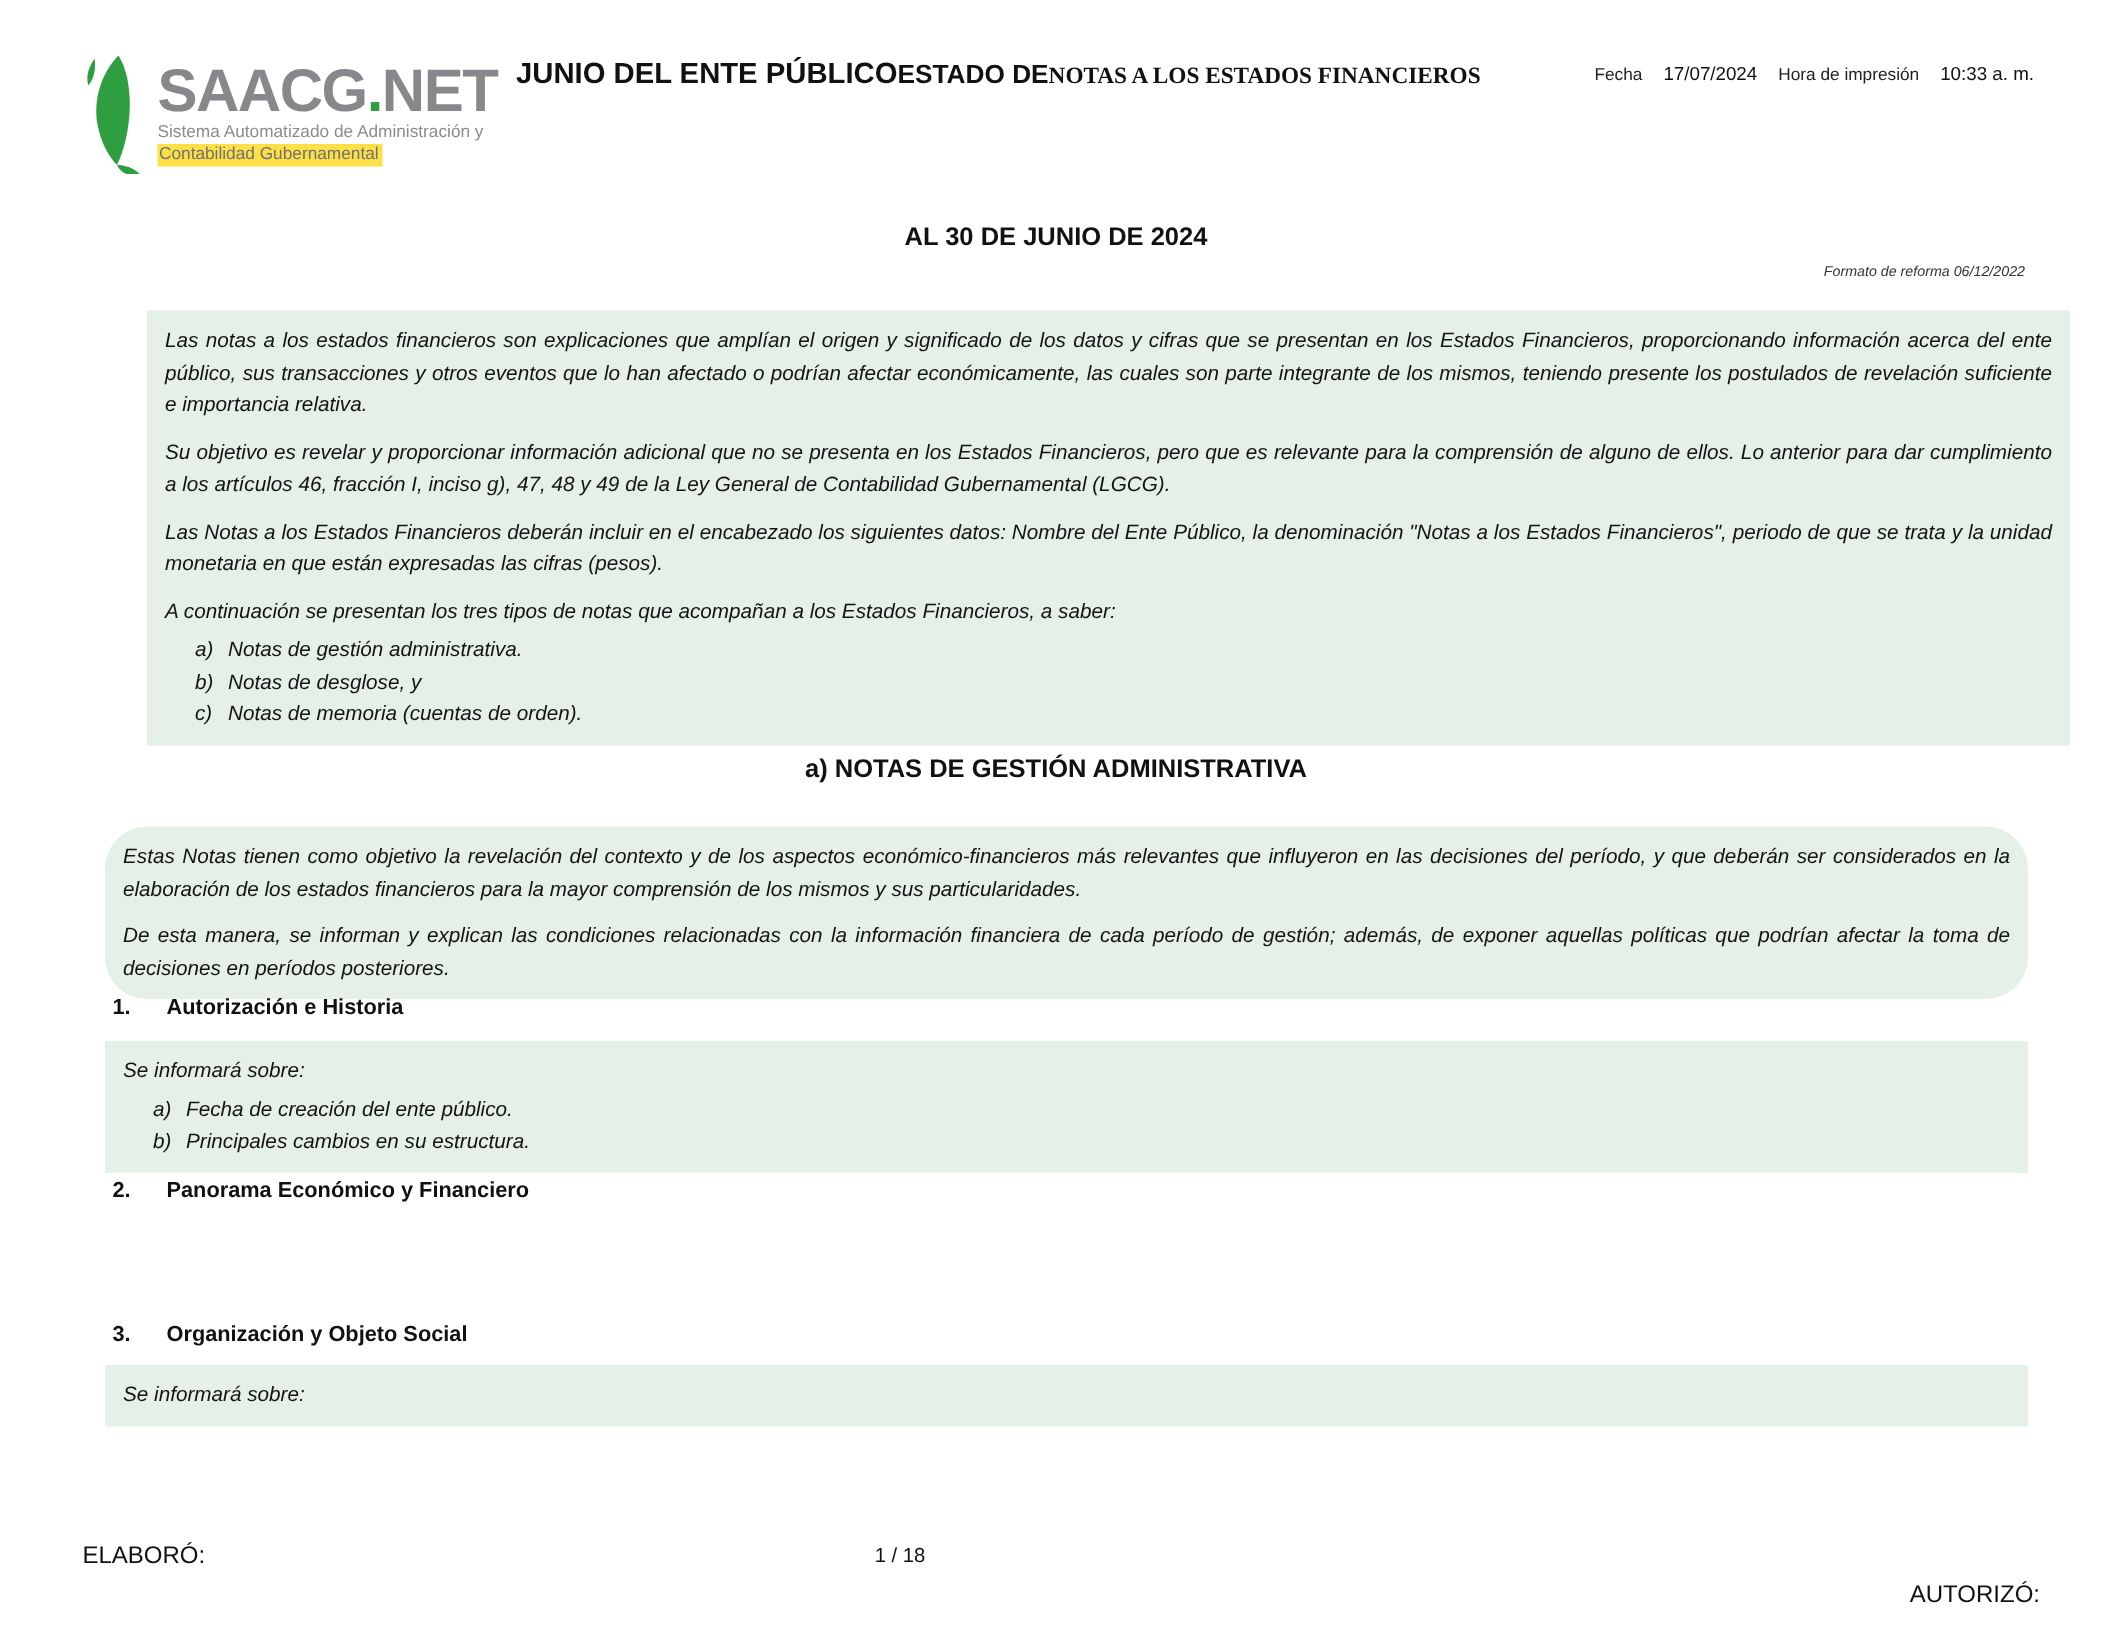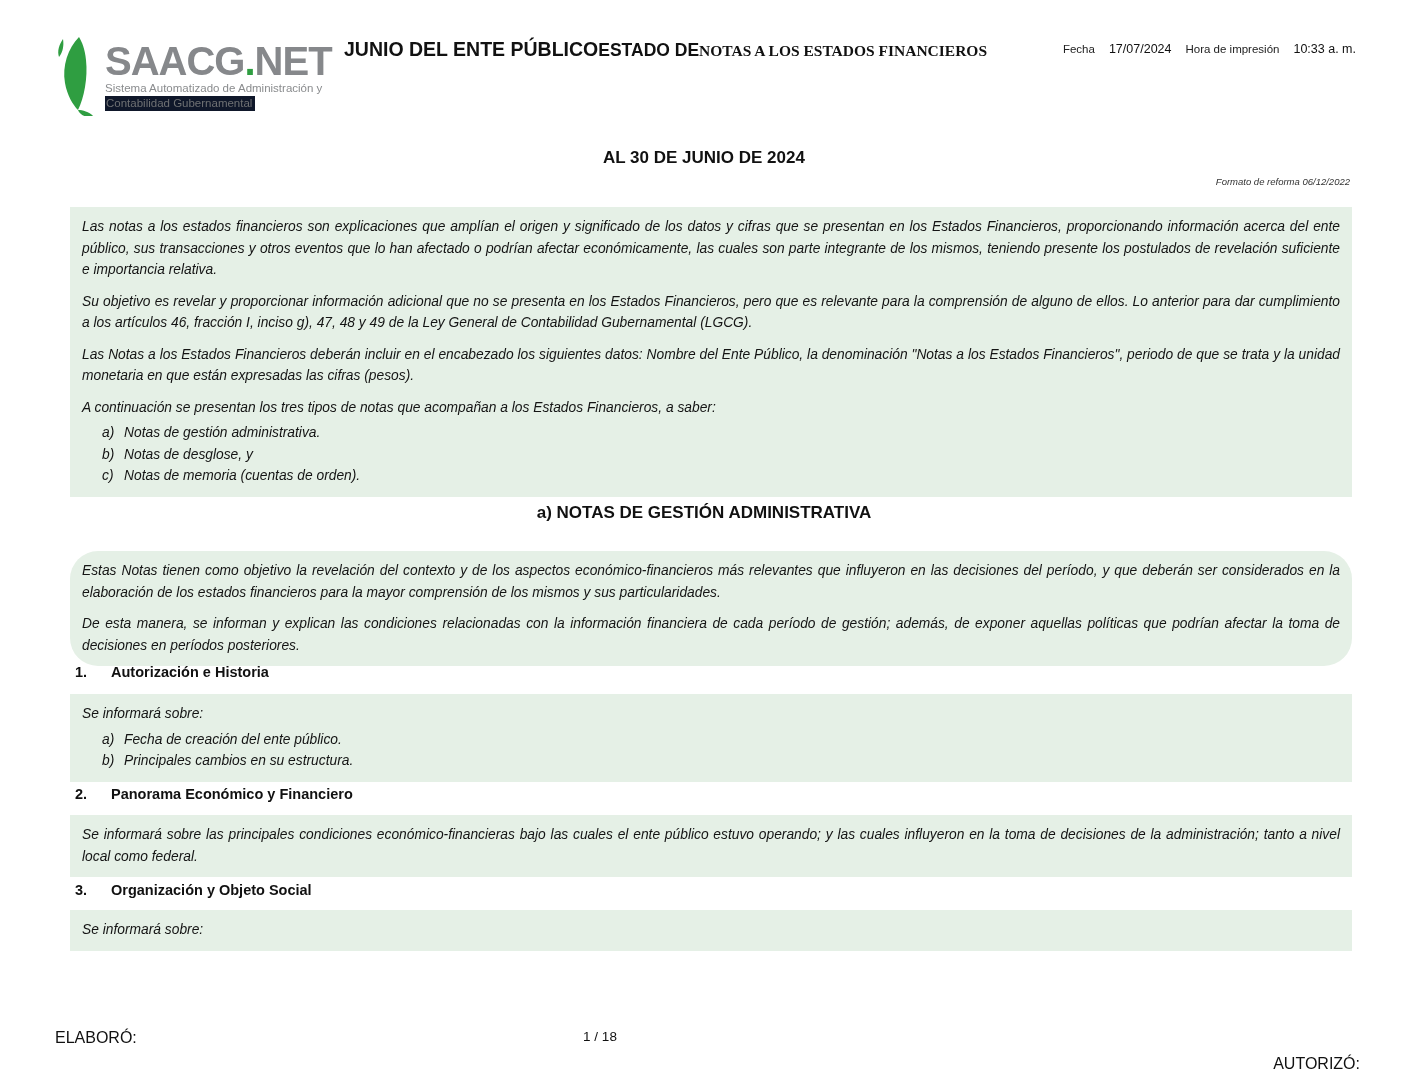--- a/index.html
+++ b/index.html
@@ -6,21 +6,21 @@
   html,body { width:1408px; height:1088px; background:#ffffff; font-family:"Liberation Sans", sans-serif; color:#111; overflow:hidden; }
   .page { position:relative; width:1408px; height:1088px; background:#fff; }
 
   
   .logo { position:absolute; left:55px; top:36px; display:flex; align-items:flex-start; }
   .logo-icon { width:48px; height:80px; margin-right:2px; }
   .logo-text { padding-top:8px; }
   .brand { font-size:40px; font-weight:bold; letter-spacing:-1px; color:#86888b; line-height:34px; }
   .brand .dot { color:#2f9e41; }
   .tagline { font-size:11.5px; color:#8a8c8e; line-height:14px; margin-top:3px; }
-  .tagline .line2 { display:inline-block; background:#0f172a; color:#6f7173; padding:0 3px 1px 1px; margin-top:1px; }
+  .tagline .line2 { display:inline-block; background:#fde047; color:#6f7173; padding:0 3px 1px 1px; margin-top:1px; }
 
   
   .header-title { position:absolute; left:344px; top:38px; display:flex; align-items:baseline; white-space:nowrap; }
   .ht-entity { font-size:19.5px; font-weight:bold; }
   .ht-estado { font-size:17.5px; font-weight:bold; }
   .ht-report { font-size:15.5px; font-weight:bold;font-family:Liberation Serif, serif; }
   .header-meta { position:absolute; right:52px; top:42px; display:flex; align-items:baseline; white-space:nowrap; }
   .meta-label { font-size:11.5px; color:#222; }
   .meta-value { font-size:12.5px; color:#111; }
   .header-meta > span { margin-left:14px; }
@@ -28,21 +28,21 @@
   .subtitle { position:absolute; top:148px; left:0; width:1408px; text-align:center; font-size:17px; font-weight:bold; }
   .reform-note { position:absolute; top:176px; right:58px; font-size:9.5px; font-style:italic; color:#333; }
 
   
   .gblock { position:absolute; left:70px; width:1282px; background:#e5f0e6; padding:9px 12px 10px 12px; font-style:italic; font-size:13.8px; line-height:21.5px; text-align:justify; color:#141414; }
   .gblock p + p { margin-top:10px; }
   .glist { margin-top:4px; }
   .glist-item { display:flex; }
   .glist-item .marker { width:22px; margin-left:20px; flex:0 0 auto; }
 
-  .block-intro { top:207px; }
+  .block-intro { top:207px;margin-left:28px; }
   .block-gestion { top:551px;border-radius:28px; }
   .block-sec1 { top:694px; }
   .block-sec2 { top:815px; }
   .block-sec3 { top:910px; }
 
   
   .center-heading { position:absolute; top:503px; left:0; width:1408px; text-align:center; font-size:17px; font-weight:bold; }
   .sec-heading { position:absolute; left:75px; display:flex; font-size:14.5px; font-weight:bold; }
   .sec-heading .num { width:36px; flex:0 0 auto; }
   .sec1-h { top:664px; }
@@ -134,23 +134,20 @@
         <span class="marker">b)</span>
           <span>Principales cambios en su estructura.</span>
       </div>
     </div>
   </div>
 
   <div class="sec-heading sec2-h">
     <span class="num">2.</span>
     <span>Panorama Económico y Financiero</span>
   </div>
-  <div class="gblock block-sec2">
-    <p>Se informará sobre las principales condiciones económico-financieras bajo las cuales el ente público estuvo operando; y las cuales influyeron en la toma de decisiones de la administración; tanto a nivel local como federal.</p>
-  </div>
 
   <div class="sec-heading sec3-h">
     <span class="num">3.</span>
     <span>Organización y Objeto Social</span>
   </div>
   <div class="gblock block-sec3">
     <p>Se informará sobre:</p>
   </div>
 
   <div class="footer-elaboro">ELABORÓ:</div>

